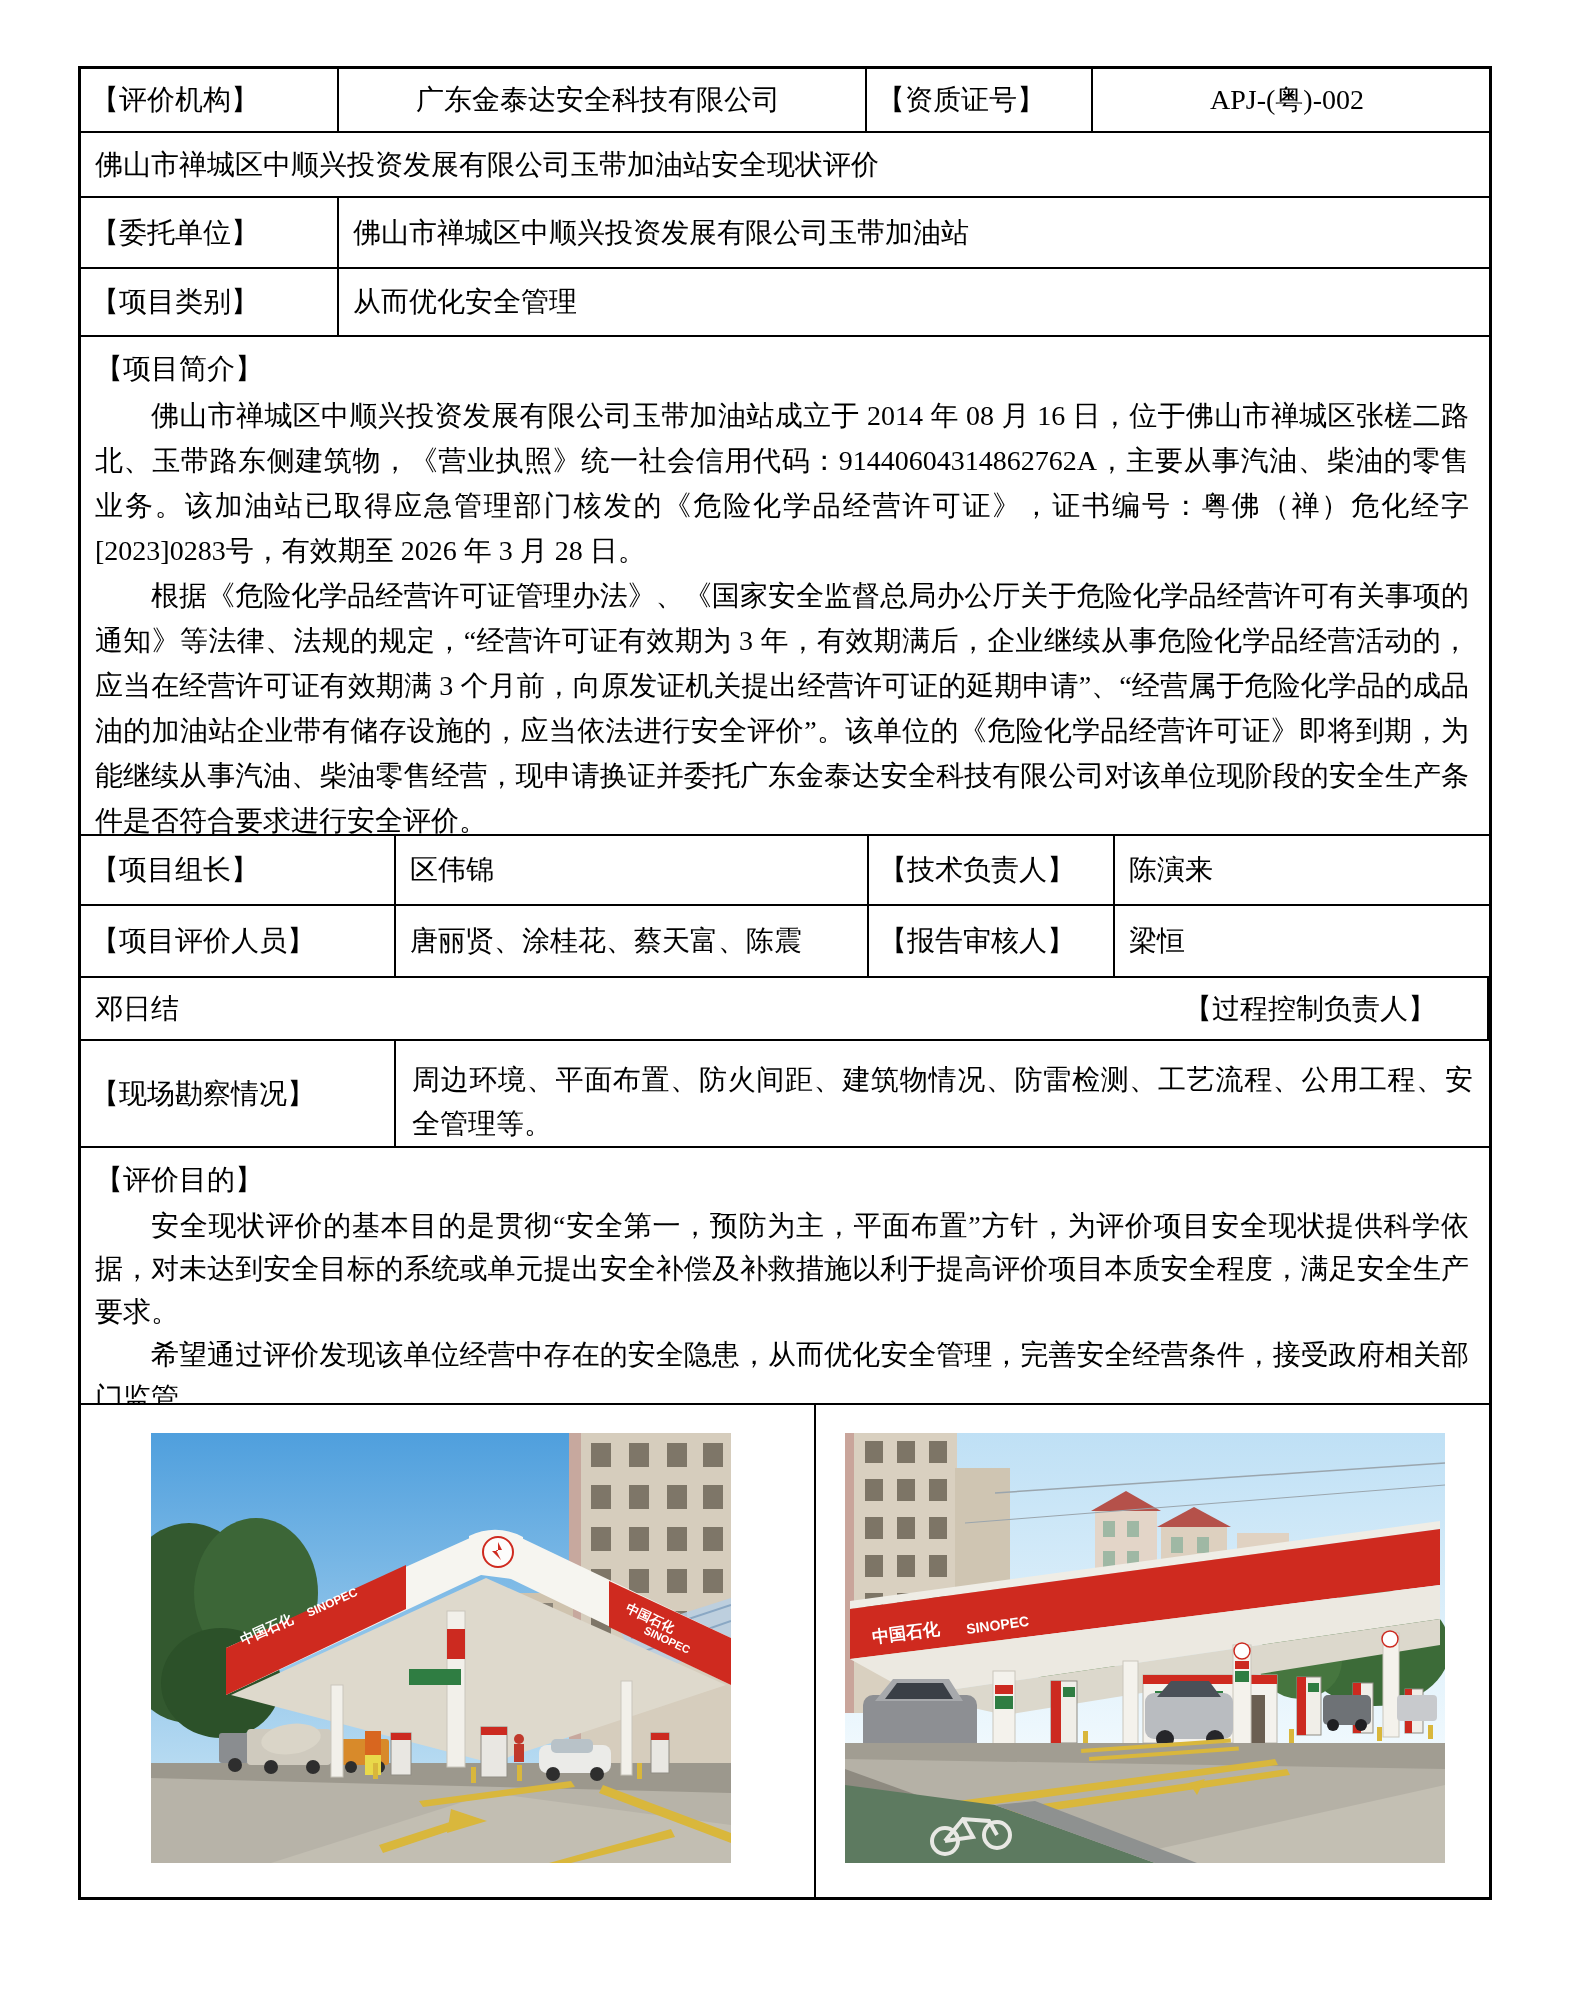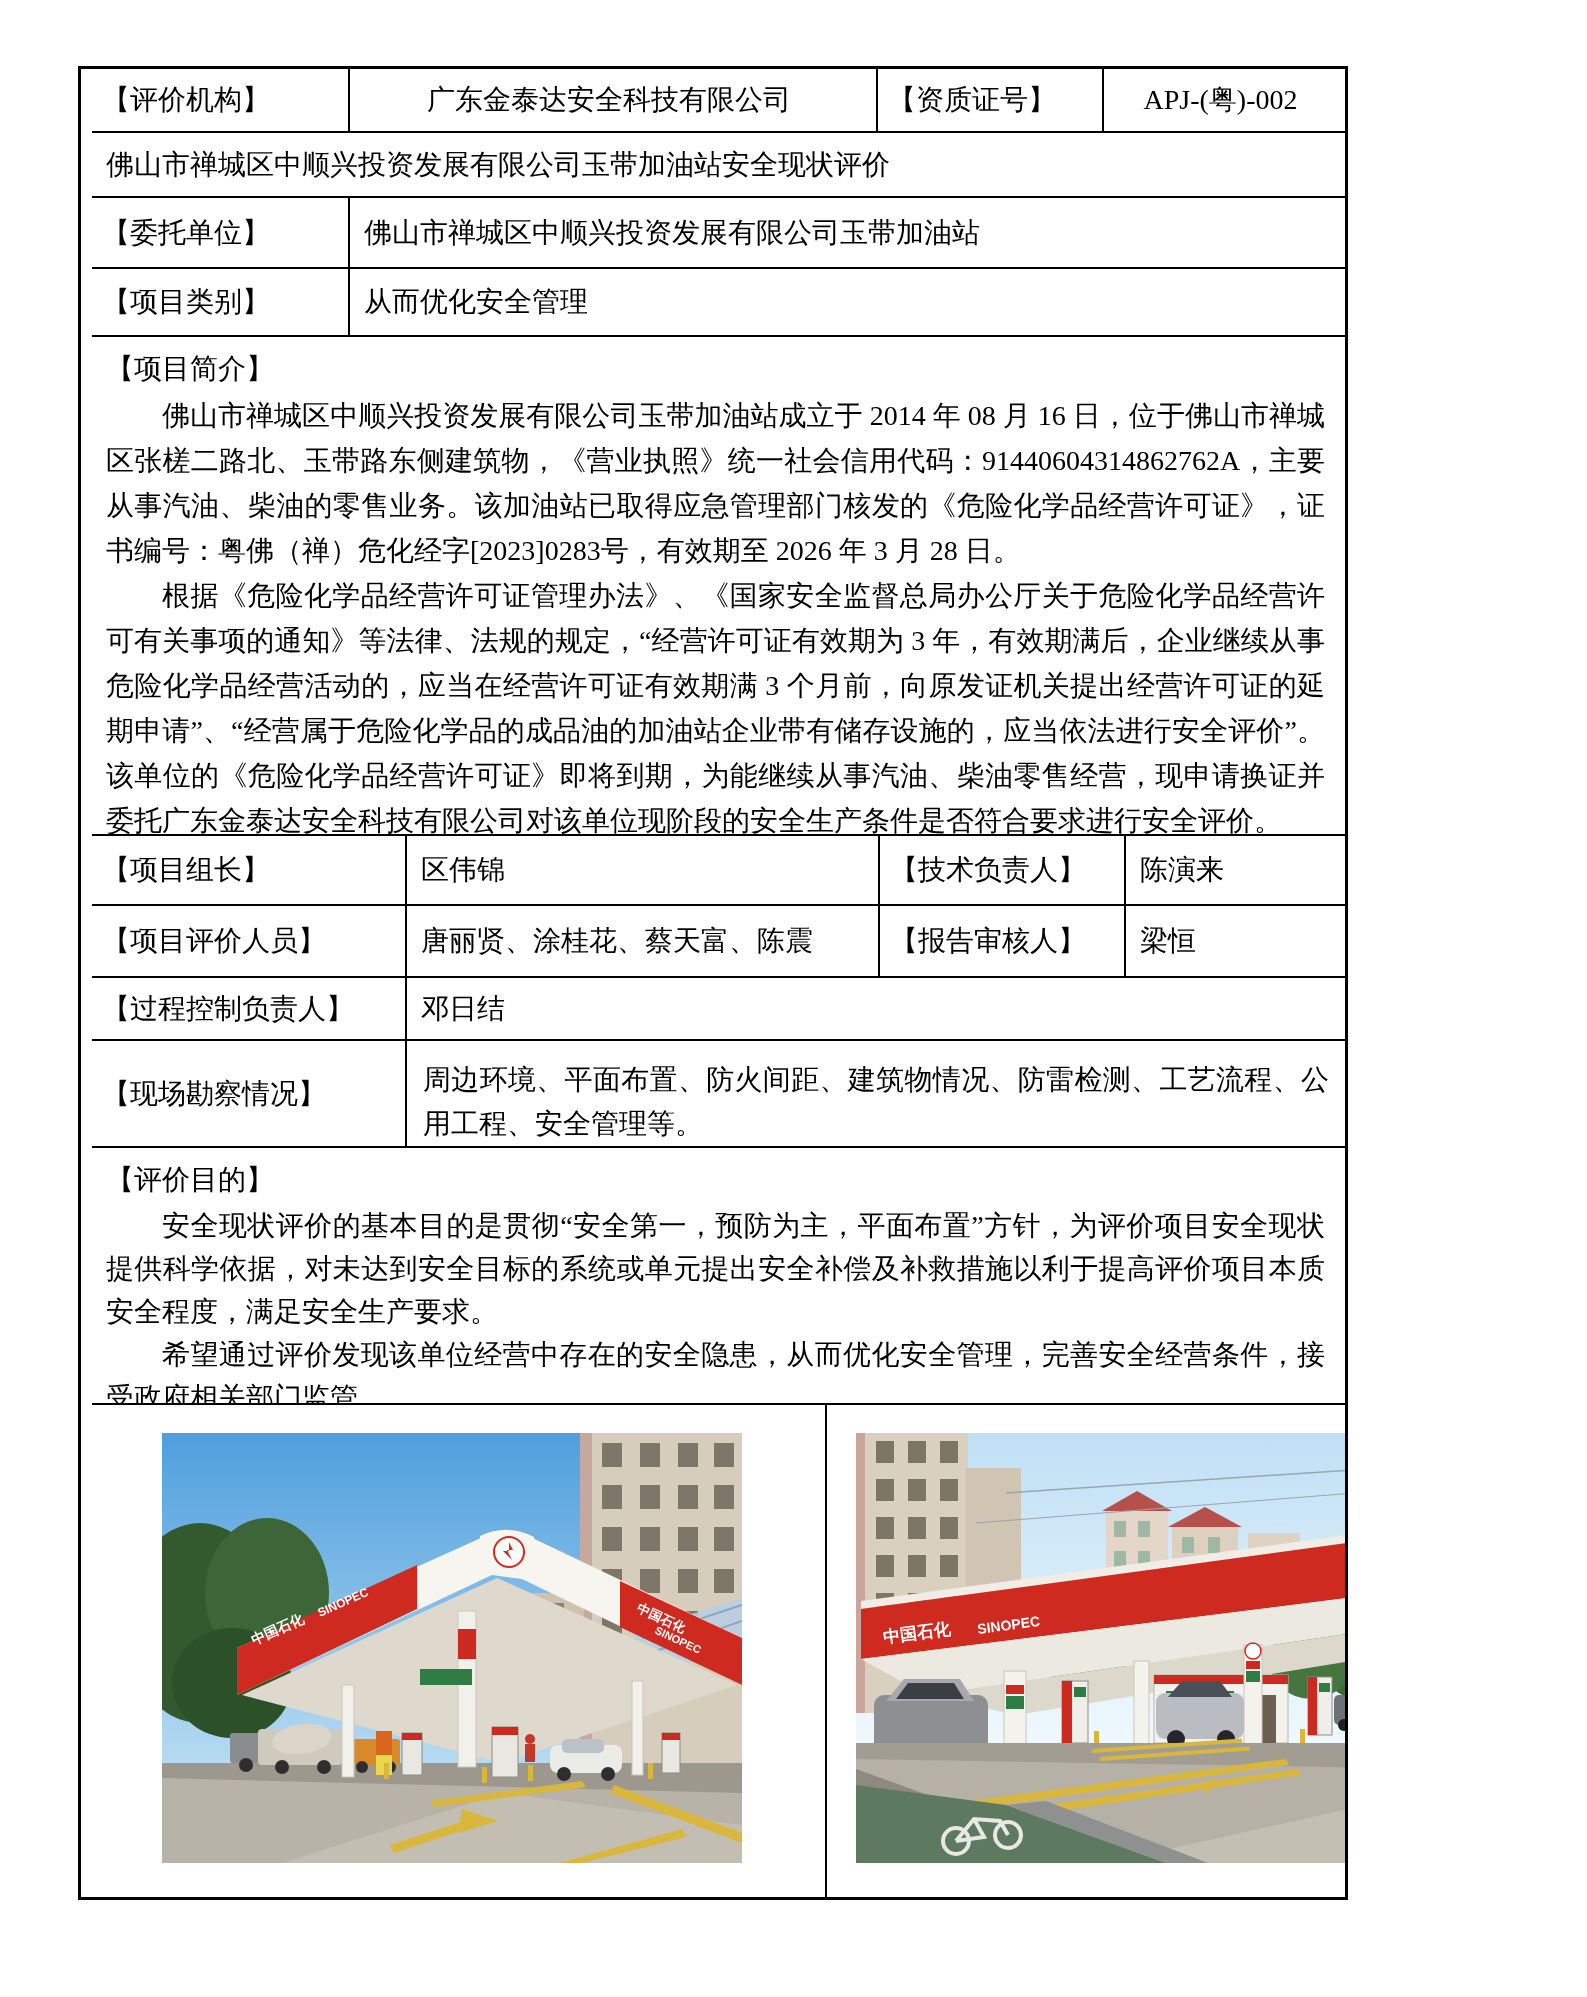--- a/index.html
+++ b/index.html
@@ -1,18 +1,18 @@
 <!DOCTYPE html>
 <html><head>
 <meta charset="utf-8">
 <style>
   html,body{margin:0;padding:0;background:#fff;}
   .page{position:relative;width:1587px;height:1997px;background:#fff;overflow:hidden;
         font-family:"Liberation Serif","DejaVu Serif",serif;color:#000;}
-  .report-table{position:absolute;left:78px;top:66px;width:1270px;border:3px solid #000;box-sizing:border-box;background:#fff;padding-left:11px;}
+  .report-table{position:absolute;left:78px;top:66px;width:1414px;border:3px solid #000;box-sizing:border-box;background:#fff;}
   .trow{display:flex;border-bottom:2px solid #000;box-sizing:border-box;overflow:hidden;}
   .trow:last-child{border-bottom:none;}
   .cell{display:flex;align-items:center;box-sizing:border-box;overflow:hidden;
         font-size:28px;line-height:1.35;}
   .cell.bordered{border-right:2px solid #000;}
   .lbl{padding-left:10px;letter-spacing:0;}
   .val{padding-left:14px;padding-right:8px;}
   .val.centered{justify-content:center;padding-left:0;text-align:center;}
   
   .w-lblA{width:258px;flex:none;}
@@ -84,22 +84,22 @@
     </div>
 
     <div class="trow h-r7">
       <div class="cell bordered lbl w-lblC">【项目评价人员】</div>
       <div class="cell bordered val w-valC">唐丽贤、涂桂花、蔡天富、陈震</div>
       <div class="cell bordered lbl w-lblD">【报告审核人】</div>
       <div class="cell val grow">梁恒</div>
     </div>
 
     <div class="trow h-r8">
+      <div class="cell val grow">邓日结</div>
       <div class="cell bordered lbl w-lblC">【过程控制负责人】</div>
-      <div class="cell val grow">邓日结</div>
     </div>
 
     <div class="trow h-r9">
       <div class="cell bordered lbl w-lblC lblcenter">【现场勘察情况】</div>
       <div class="cell grow" style="align-items:flex-end;">
         <span class="wrapval">周边环境、平面布置、防火间距、建筑物情况、防雷检测、工艺流程、公用工程、安全管理等。</span>
       </div>
     </div>
 
     <div class="trow h-purpose">

